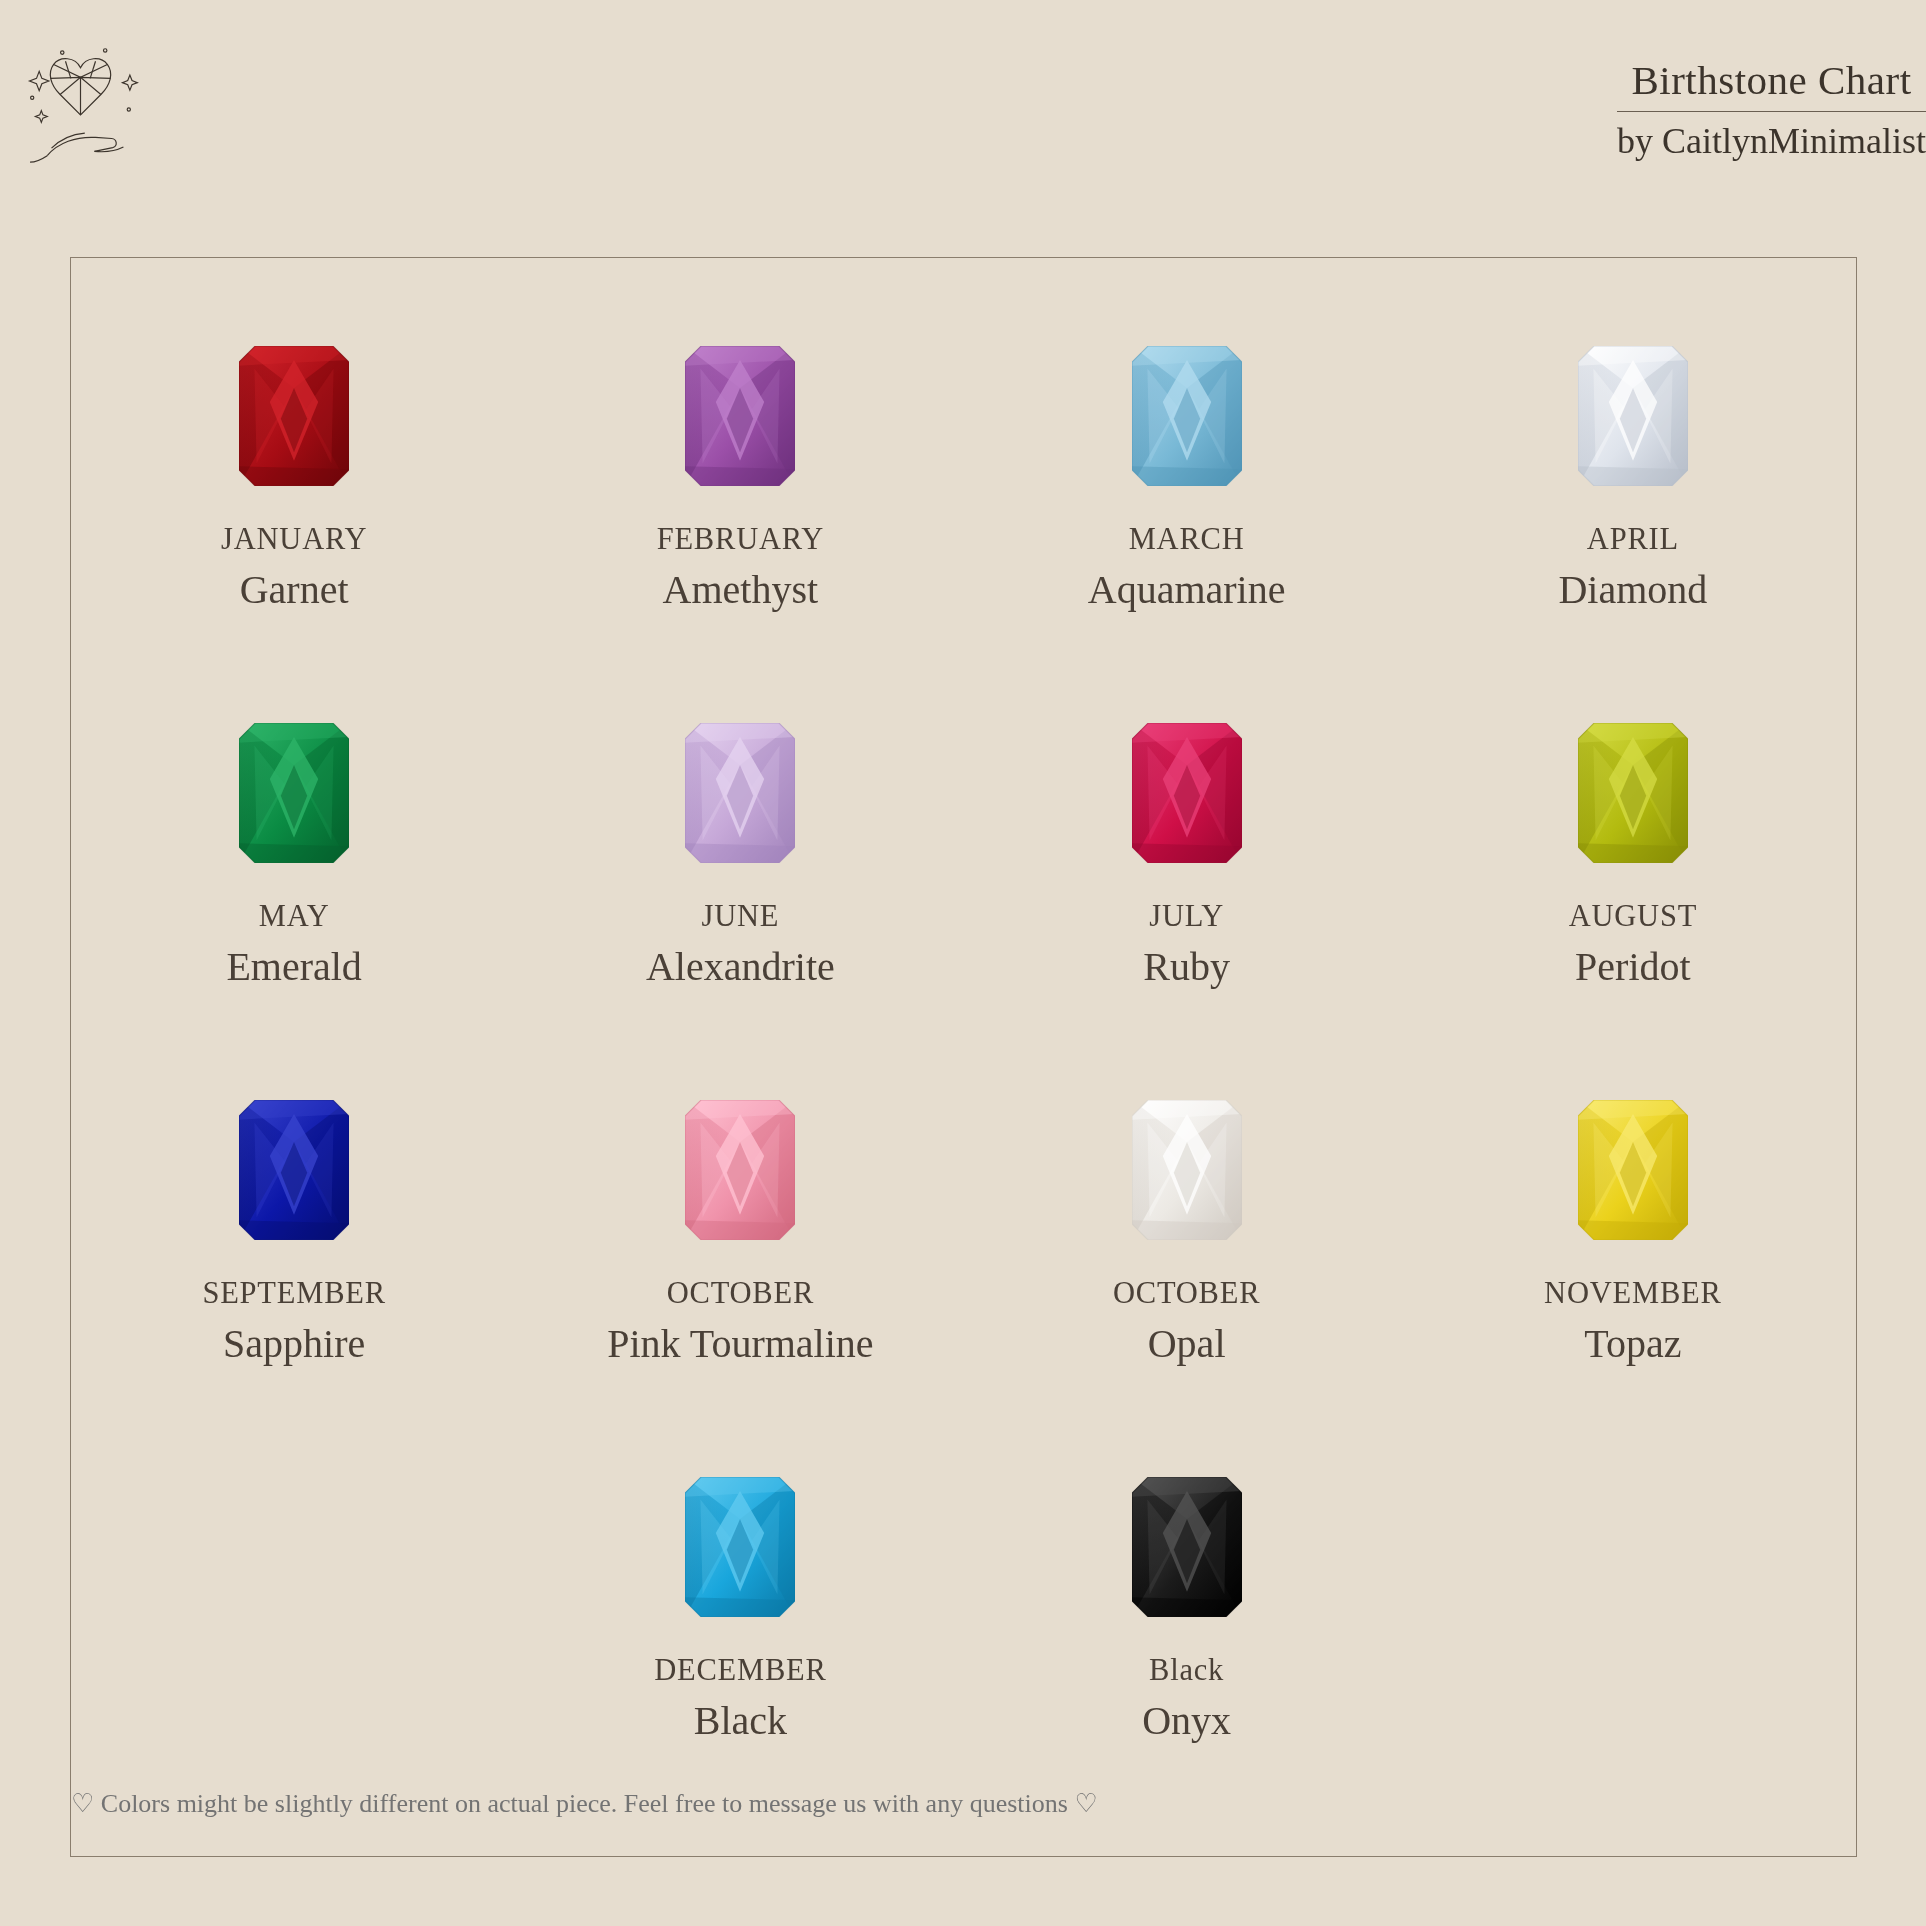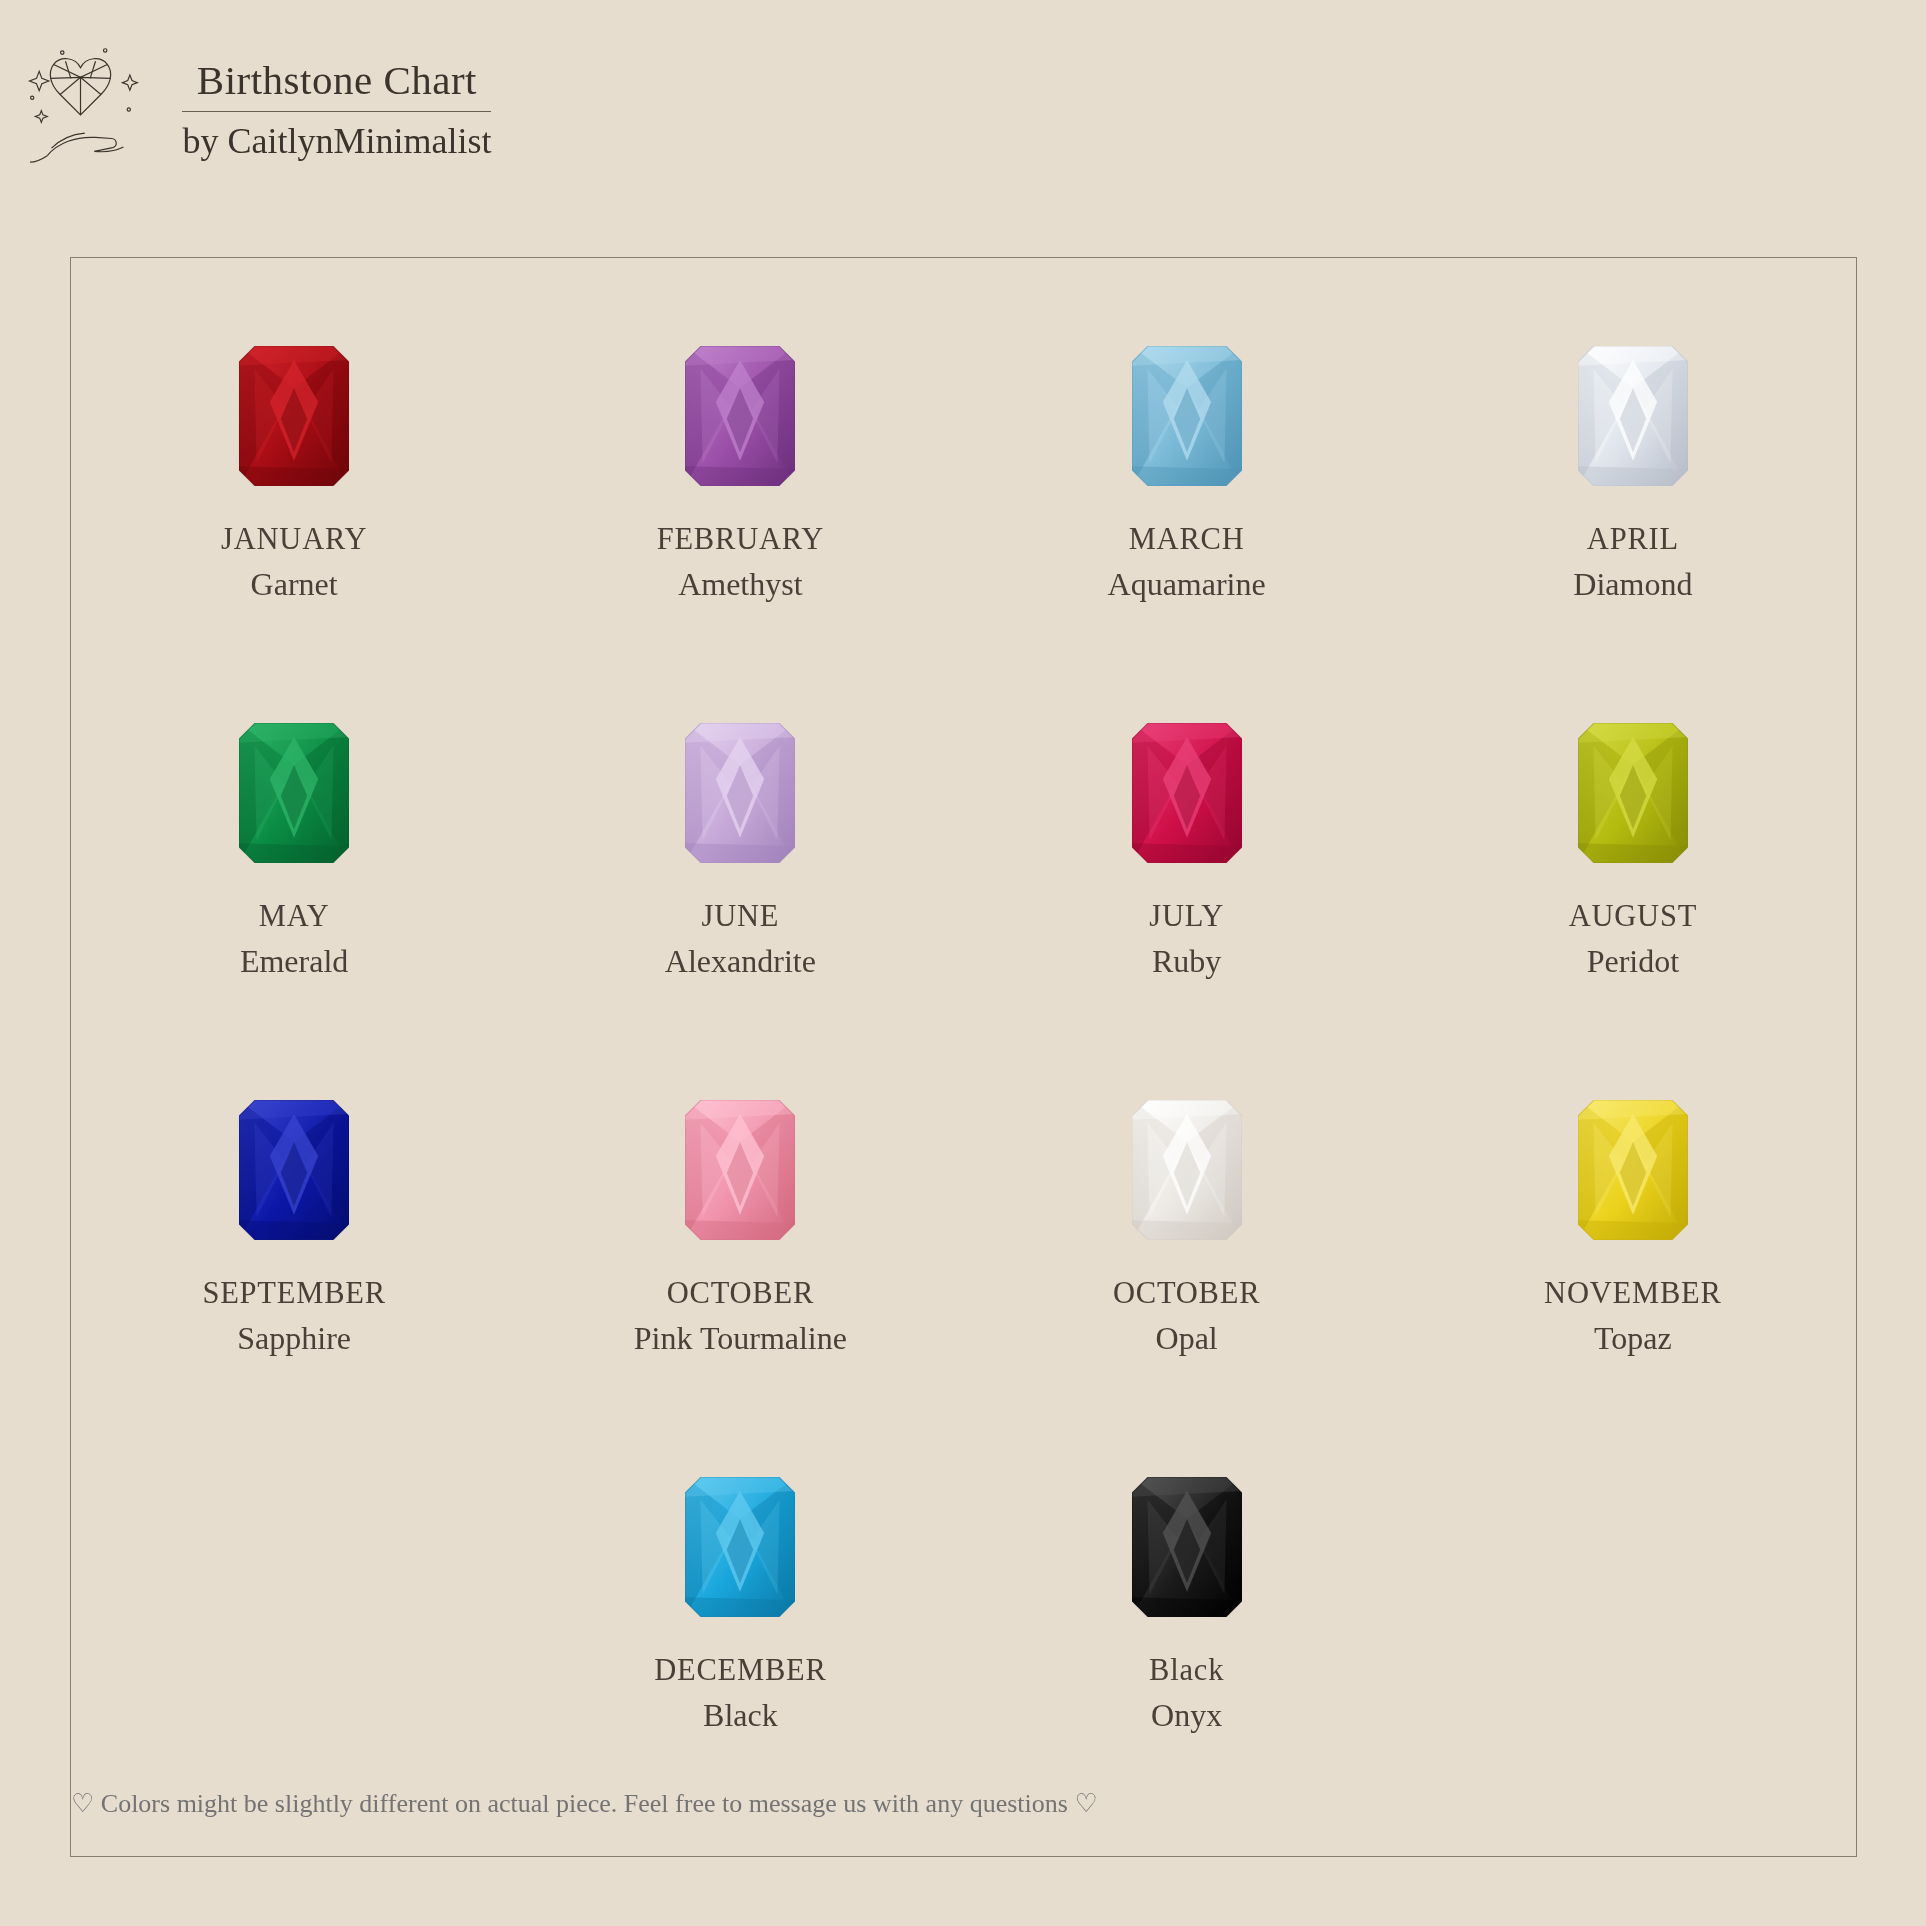--- a/index.html
+++ b/index.html
@@ -18,21 +18,21 @@
     position: relative;
     width: 1926px;
     height: 1926px;
     box-sizing: border-box;
   }
 
   
   .header {
     display: flex;
     align-items: center;
-    justify-content: flex-start;
+    justify-content: space-between;
     gap: 21.4px;
     padding-top: 37px;
     height: 182px;
     box-sizing: border-box;
   }
   .logo-mark {
     width: 161px;
     height: 161px;
     flex: 0 0 auto;
   }
@@ -105,21 +105,21 @@
     margin-top: 32px;
     text-align: center;
     line-height: 1.28;
   }
   .month {
     font-size: 30.5px;
     letter-spacing: 0.8px;
     color: #4a4037;
   }
   .stone {
-    font-size: 32px;
+    font-size: 40px;
     color: #4a4037;
     margin-top: 5.4px;
   }
 
   
   .footnote {
     position: absolute;
     left: 0;
     right: 0;
     bottom: 37px;

